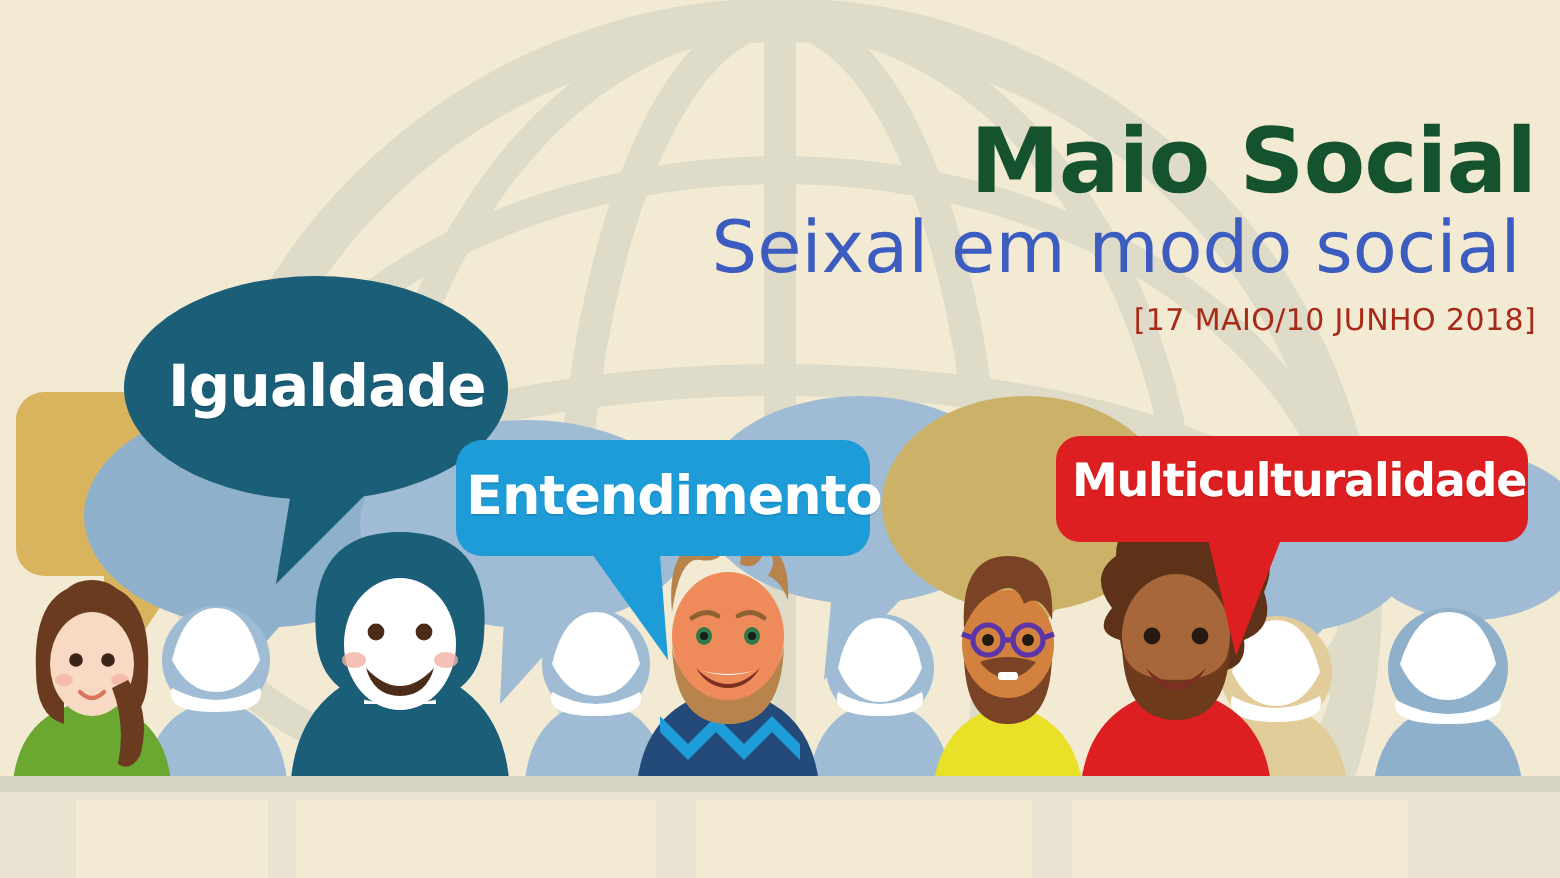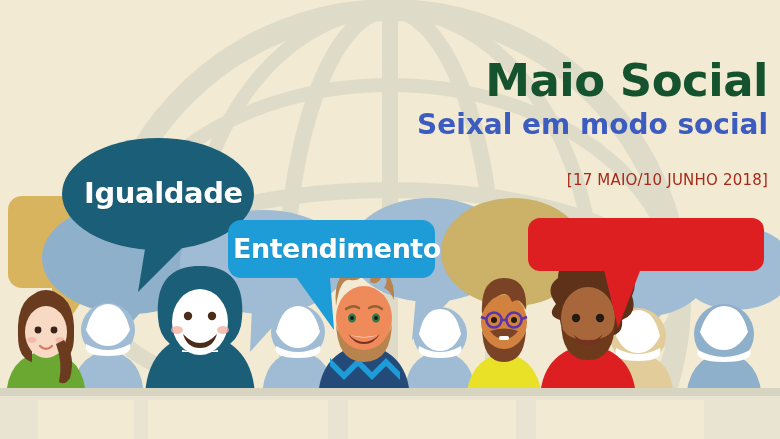--- a/index.html
+++ b/index.html
@@ -38,34 +38,35 @@
     font-weight: bold;
     font-size: 45px;
     line-height: 50px;
     letter-spacing: -0.5px;
     color: #14532d;
     margin: 0;
     white-space: nowrap;
   }
   .headline-sub {
     font-family: "DejaVu Sans", sans-serif;
-    font-weight: bold;
-    font-size: 28px;
+    font-weight: normal;
+    font-size: 36px;
     line-height: 34px;
     color: #3c5cbf;
     margin: 2px 0 0 0;
     white-space: nowrap;
+    text-align: center;
   }
   .headline-dates {
     font-family: "DejaVu Sans", sans-serif;
     font-weight: normal;
     font-size: 15px;
     line-height: 20px;
     color: #a72a18;
-    margin: 28px 0 0 0;
+    margin: 8px 0 0 0;
     white-space: nowrap;
     letter-spacing: 0.2px;
   }
 
   
   .bubble-text {
     position: absolute;
     font-family: "DejaVu Sans", sans-serif;
     font-weight: bold;
     color: #ffffff;
@@ -300,20 +301,21 @@
     </g>
 
     <g>
       <rect x="528" y="218" width="236" height="53" rx="12" fill="#dd1f21"></rect>
       <path d="M 604 270 L 618 328 L 640 271 Z" fill="#dd1f21"></path>
     </g>
   </svg>
 
   <div class="bubble-text" id="bubble-text-igualdade">Igualdade</div>
   <div class="bubble-text" id="bubble-text-entendimento">Entendimento</div>
+  <div class="bubble-text" id="bubble-text-multiculturalidade">Multiculturalidade</div>
 
   <div class="headline-block">
     <div class="headline-title">Maio Social</div>
     <div class="headline-sub">Seixal em modo social</div>
     <div class="headline-dates">[17 MAIO/10 JUNHO 2018]</div>
   </div>
 
 </div>
 
 </body></html>

